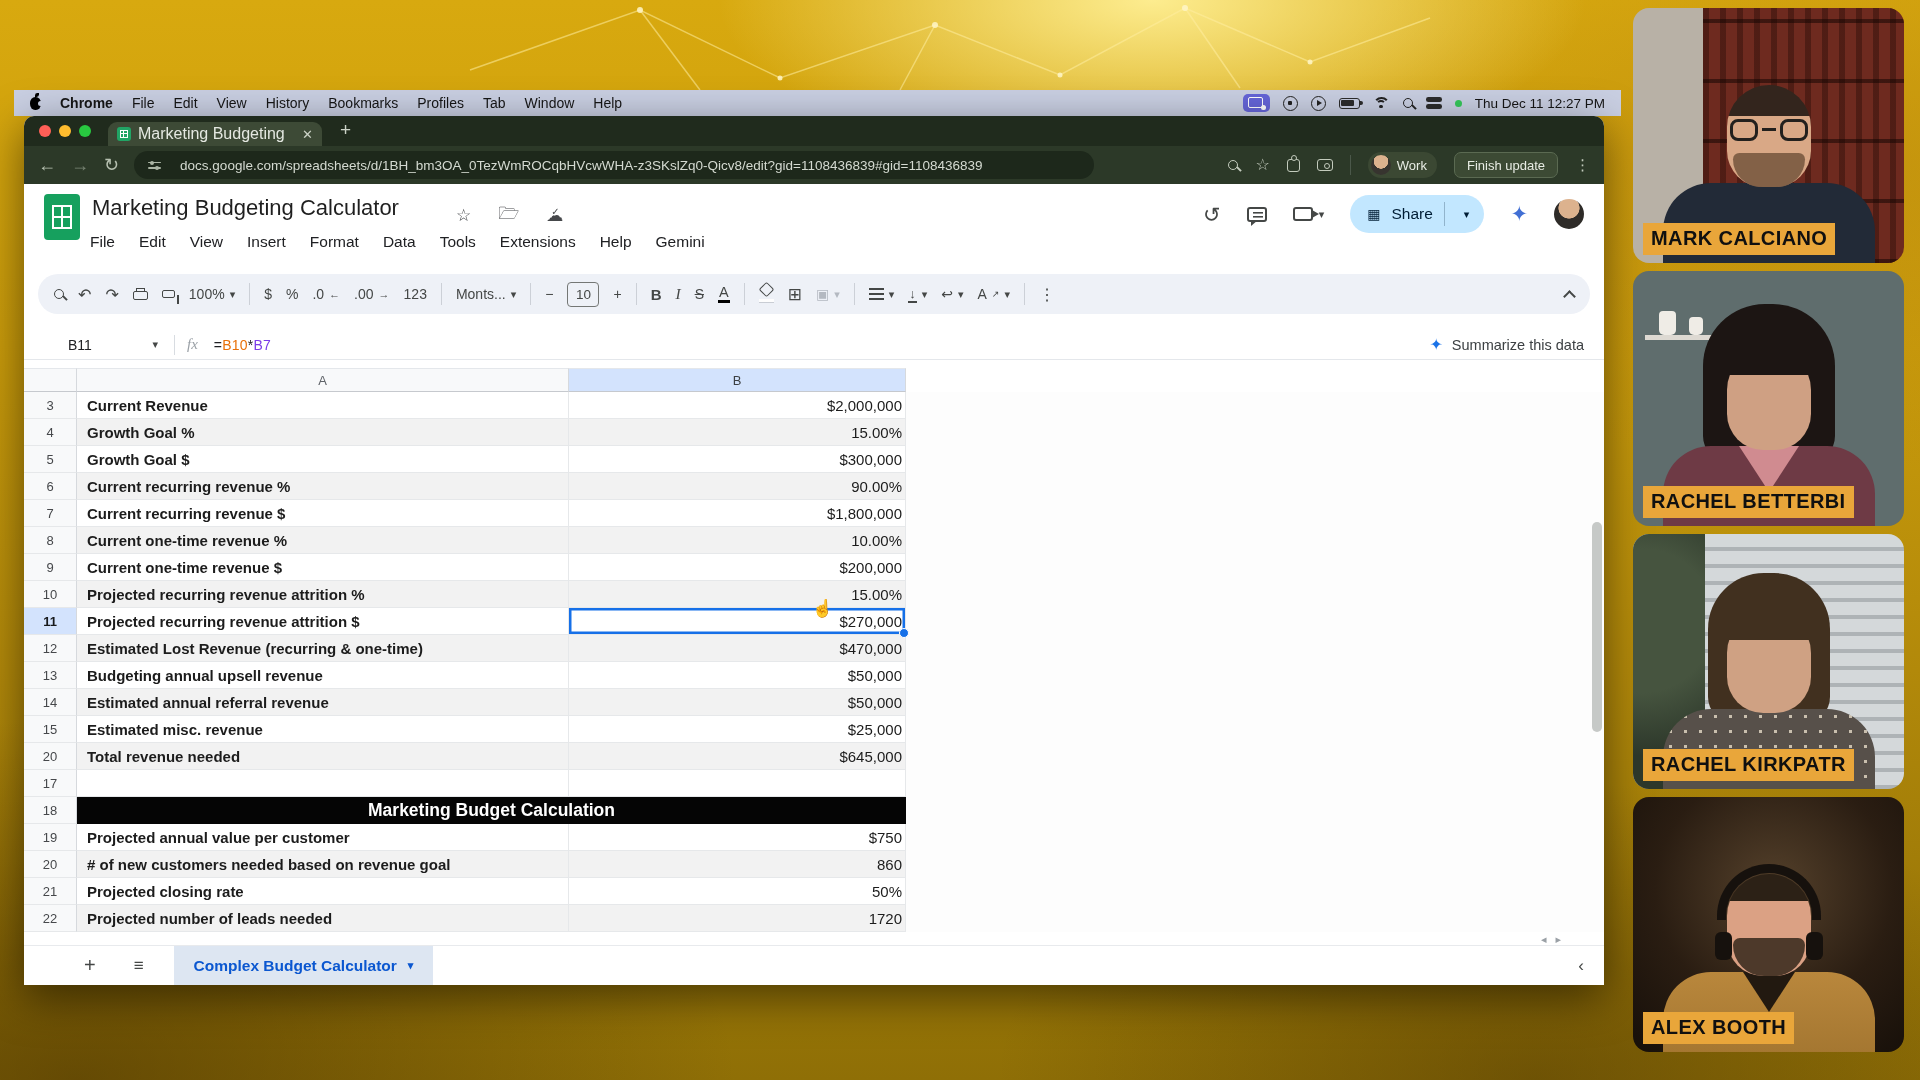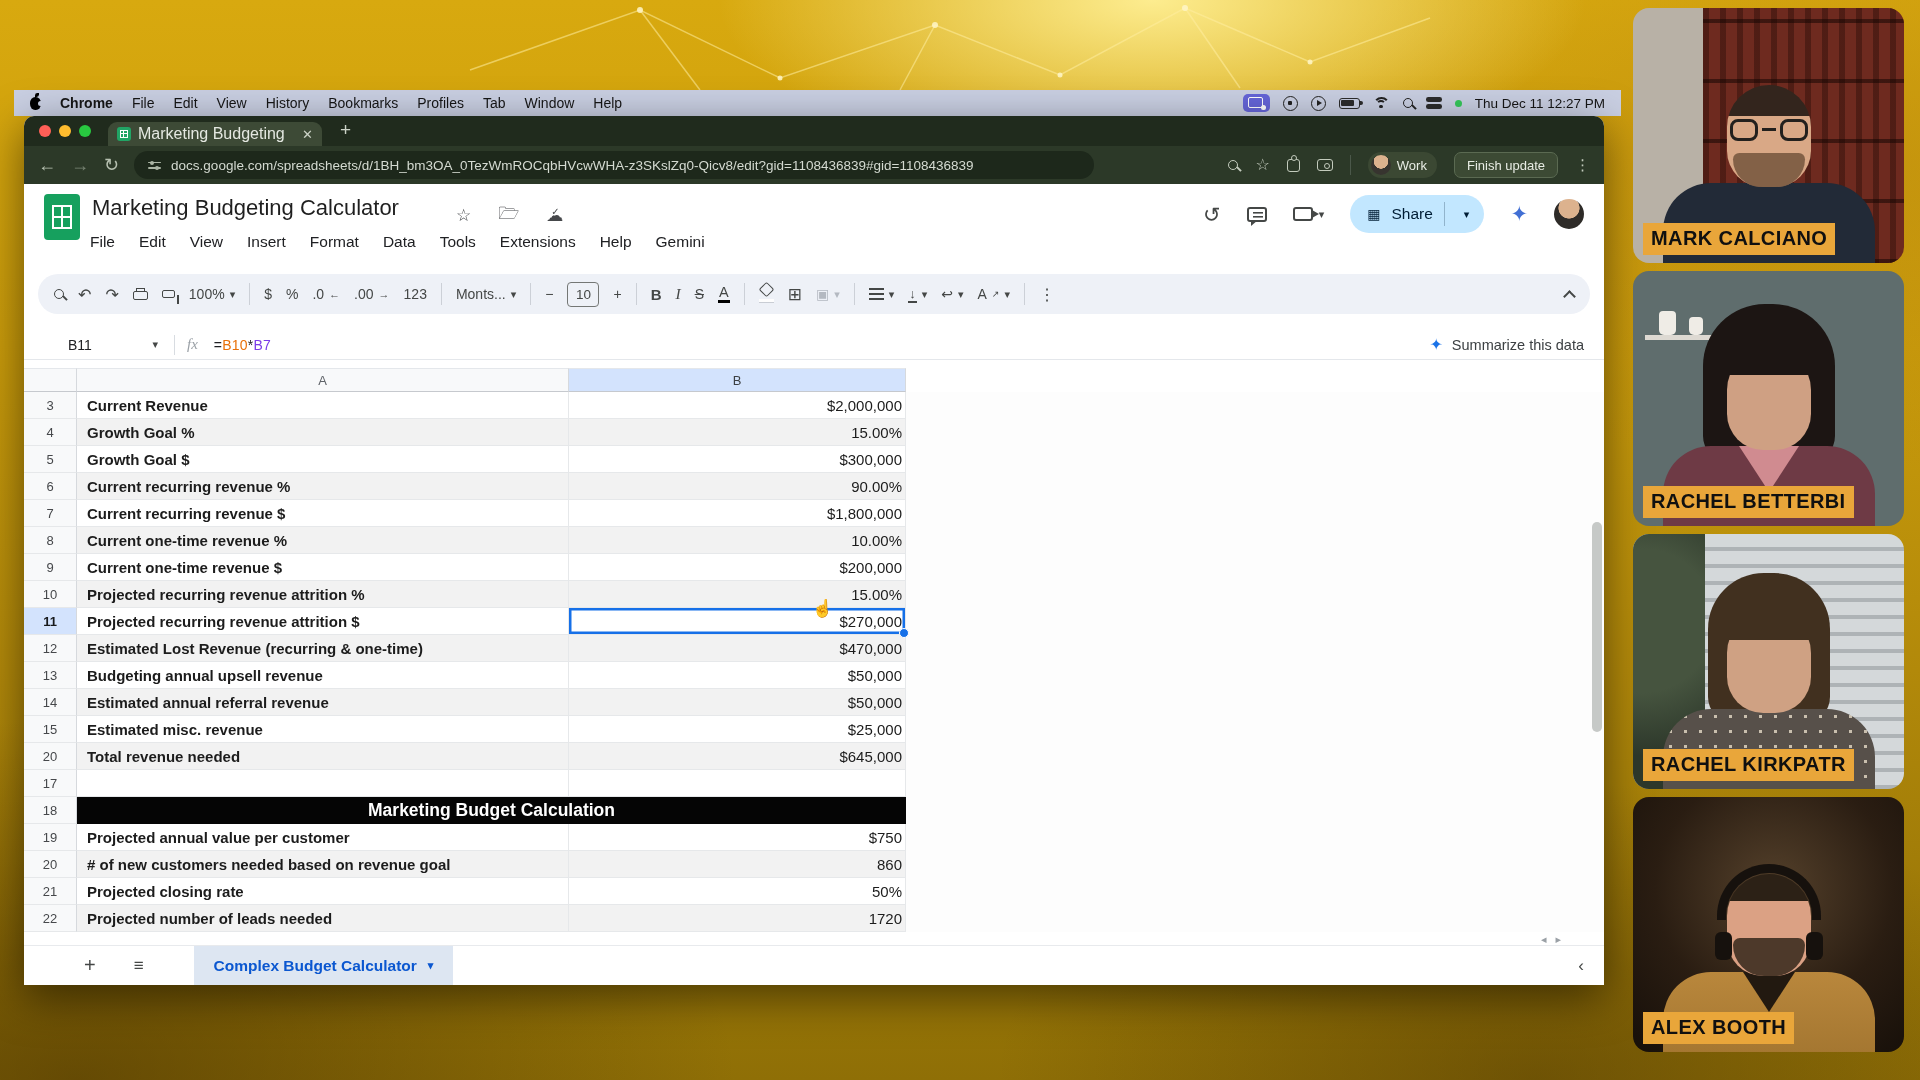--- a/index.html
+++ b/index.html
@@ -52,21 +52,21 @@
   .tab{position:absolute;left:84px;top:6px;width:214px;height:24px;background:#3d4a36;border-radius:9px 9px 0 0;display:flex;align-items:center;gap:7px;padding:0 9px}
   .favicon{width:14px;height:14px;background:#21a465;border-radius:3px;position:relative;flex:0 0 auto}
   .favicon::after{content:'';position:absolute;inset:3px;border:1.2px solid #fff;background:
     linear-gradient(#fff 0 0) center/100% 1.2px no-repeat, linear-gradient(#fff 0 0) center/1.2px 100% no-repeat}
   .tab-title{font-size:16px;color:#e4e8e1;white-space:nowrap;overflow:hidden;max-width:152px}
   .tab-x{margin-left:auto;color:#ccd3c7;font-size:13px}
   .newtab{position:absolute;left:316px;top:3px;color:#ccd3c7;font-size:19px}
   .urlbar{position:absolute;top:30px;left:0;right:0;height:38px;background:#2c3928;display:flex;align-items:center;gap:15px;padding:0 14px}
   .nav{color:#b6c0b0;font-size:18px;line-height:1}
   .nav.dim{opacity:.55}
-  .pill{height:28px;width:960px;background:#1d281b;border-radius:14px;display:flex;align-items:center;gap:10px;padding:0 14px;color:#d4dad1;font-size:13.5px}
+  .pill{height:28px;width:960px;background:#1d281b;border-radius:14px;display:flex;align-items:center;gap:19px;padding:0 14px;color:#d4dad1;font-size:13.5px}
   .tune{width:13px;height:11px;position:relative}
   .tune::before,.tune::after{content:'';position:absolute;left:0;right:0;height:1.8px;background:#aab4a4;border-radius:1px}
   .tune::before{top:2px}.tune::after{bottom:2px}
   .tune i{position:absolute;width:4px;height:4px;background:#aab4a4;border-radius:50%}
   .tune .d1{top:1px;left:2px}.tune .d2{bottom:1px;right:2px}
   .url{white-space:nowrap;overflow:hidden}
   .ub-right{margin-left:auto;display:flex;align-items:center;gap:17px;color:#c3cbbd}
   .ub-right .mag{border-color:#c3cbbd}.ub-right .mag::after{background:#c3cbbd}
   .star{font-size:16px;line-height:1}
   .ext{width:13px;height:13px;border:1.7px solid #c3cbbd;border-radius:3px;position:relative}
@@ -156,21 +156,21 @@
   .rest{flex:1;background:#fdfdfd}
   .banner{width:829px;background:#050505;color:#fff;display:flex;align-items:center;justify-content:center;font-weight:bold;font-size:17.5px}
   .cb.selected{box-shadow:inset 0 0 0 2.5px #1670e8;position:relative;background:#fff}
   .cb.selected::after{content:'';position:absolute;right:-4px;bottom:-4px;width:8px;height:8px;background:#1670e8;border:1.5px solid #fff;border-radius:50%;z-index:4}
   .hand{position:absolute;left:788px;top:414px;font-size:17px;color:#7d8185;z-index:6}
   .vscroll{position:absolute;right:2px;top:338px;width:10px;height:210px;background:#c6c9c7;border-radius:5px}
   .harrows{position:absolute;right:34px;top:749px;font-size:11px;color:#9aa0a6;letter-spacing:9px}
   .bbar{position:absolute;left:0;right:0;bottom:0;height:40px;background:#fff;border-top:1px solid #e8eaed;display:flex;align-items:center}
   .bb-plus{margin-left:60px;font-size:20px;color:#444746}
   .bb-menu{margin-left:38px;font-size:17px;color:#444746}
-  .sheet-tab{margin-left:50px;height:40px;display:flex;align-items:center;gap:11px;background:#dde6f2;color:#0b57d0;font-weight:bold;font-size:15.5px;padding:0 20px}
+  .sheet-tab{margin-left:30px;height:40px;display:flex;align-items:center;gap:11px;background:#dde6f2;color:#0b57d0;font-weight:bold;font-size:15.5px;padding:0 20px}
   .sheet-tab .caret{color:#0b57d0}
   .bb-chev{margin-left:auto;margin-right:20px;color:#444746;font-size:17px}
 
   
   .tile{position:absolute;left:1633px;width:271px;height:255px;border-radius:16px;overflow:hidden;background:#242424}
   .t1{top:8px}.t2{top:271px}.t3{top:534px}.t4{top:797px}
   .name-tag{position:absolute;left:10px;bottom:8px;background:#e9a63a;color:#101010;font-weight:bold;font-size:20px;line-height:1.25;padding:3px 8px 4px;white-space:nowrap;max-width:253px;overflow:hidden;letter-spacing:.4px;z-index:9}
   .person{position:absolute;left:50%;transform:translateX(-50%);bottom:-8px;width:240px;height:200px;z-index:2}
   .head{position:absolute;left:50%;transform:translateX(-50%);bottom:84px;width:84px;height:102px;border-radius:44px 44px 38px 38px;z-index:2}
   .pbody{position:absolute;left:50%;transform:translateX(-50%);bottom:-8px;width:212px;height:96px;border-radius:48px 48px 0 0;z-index:1}

